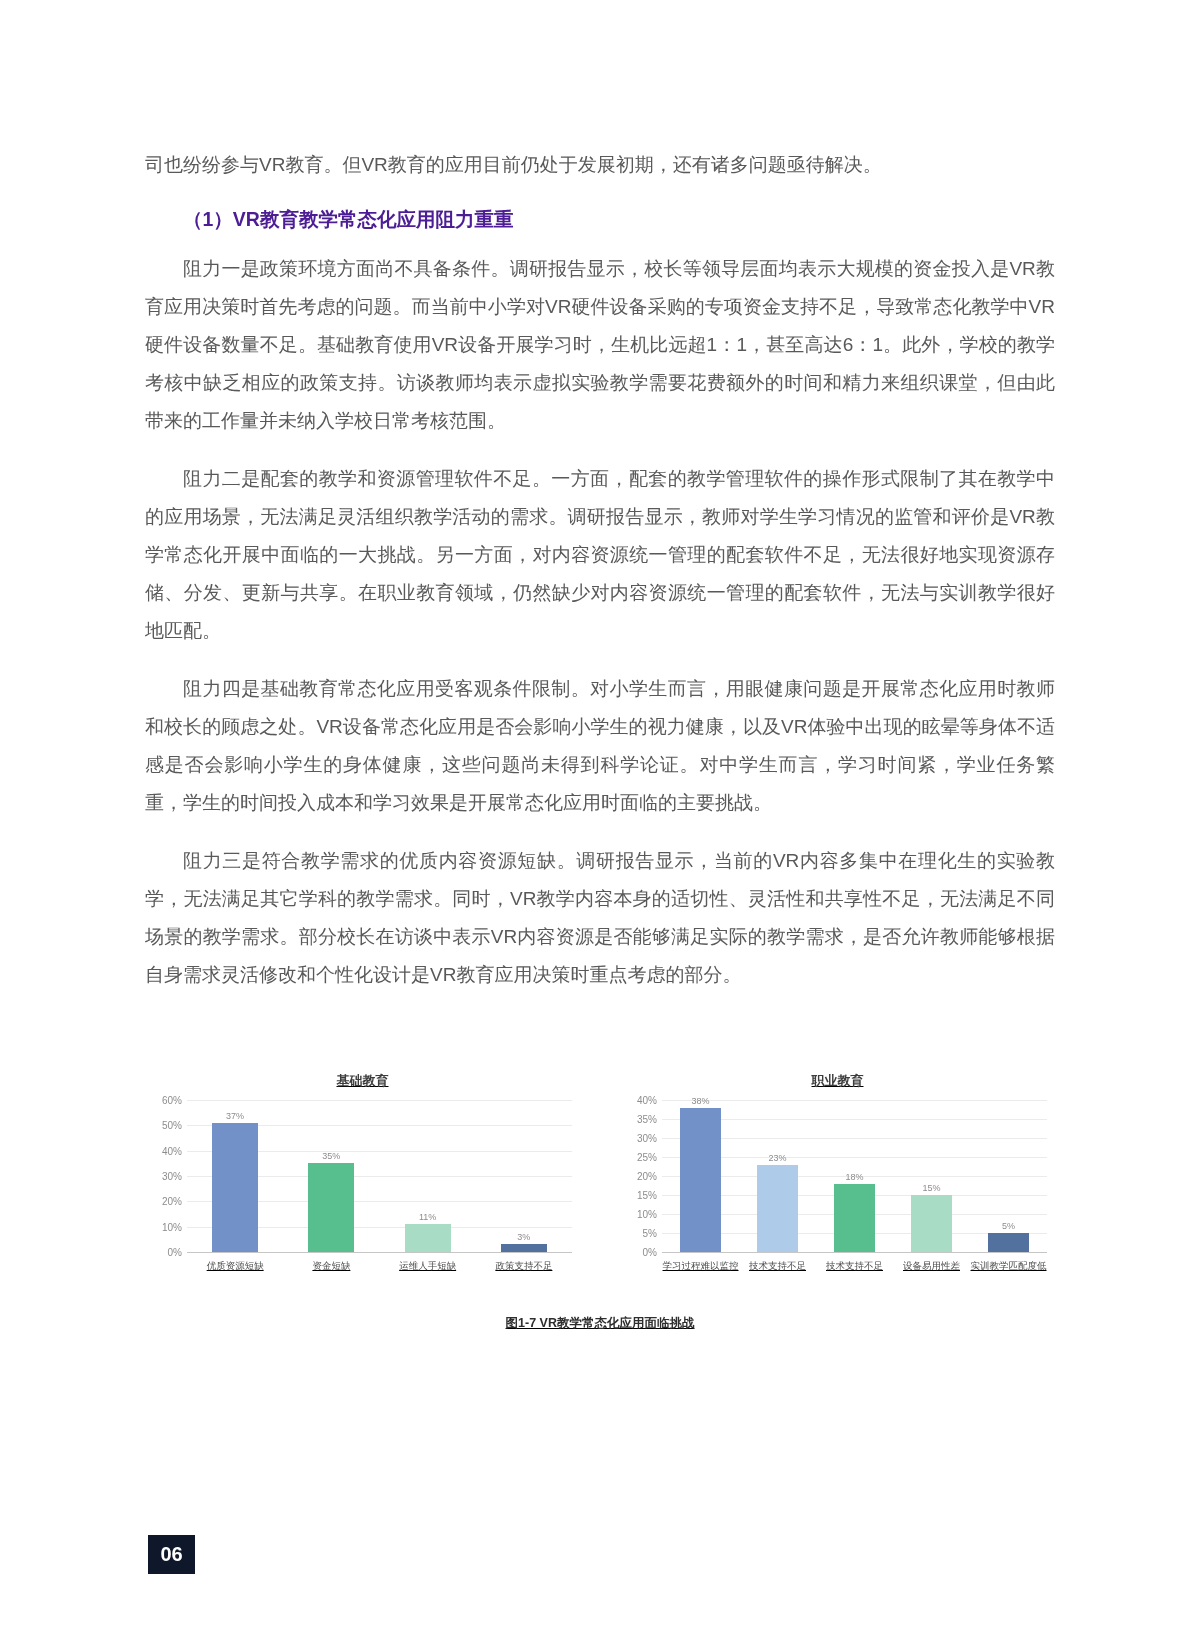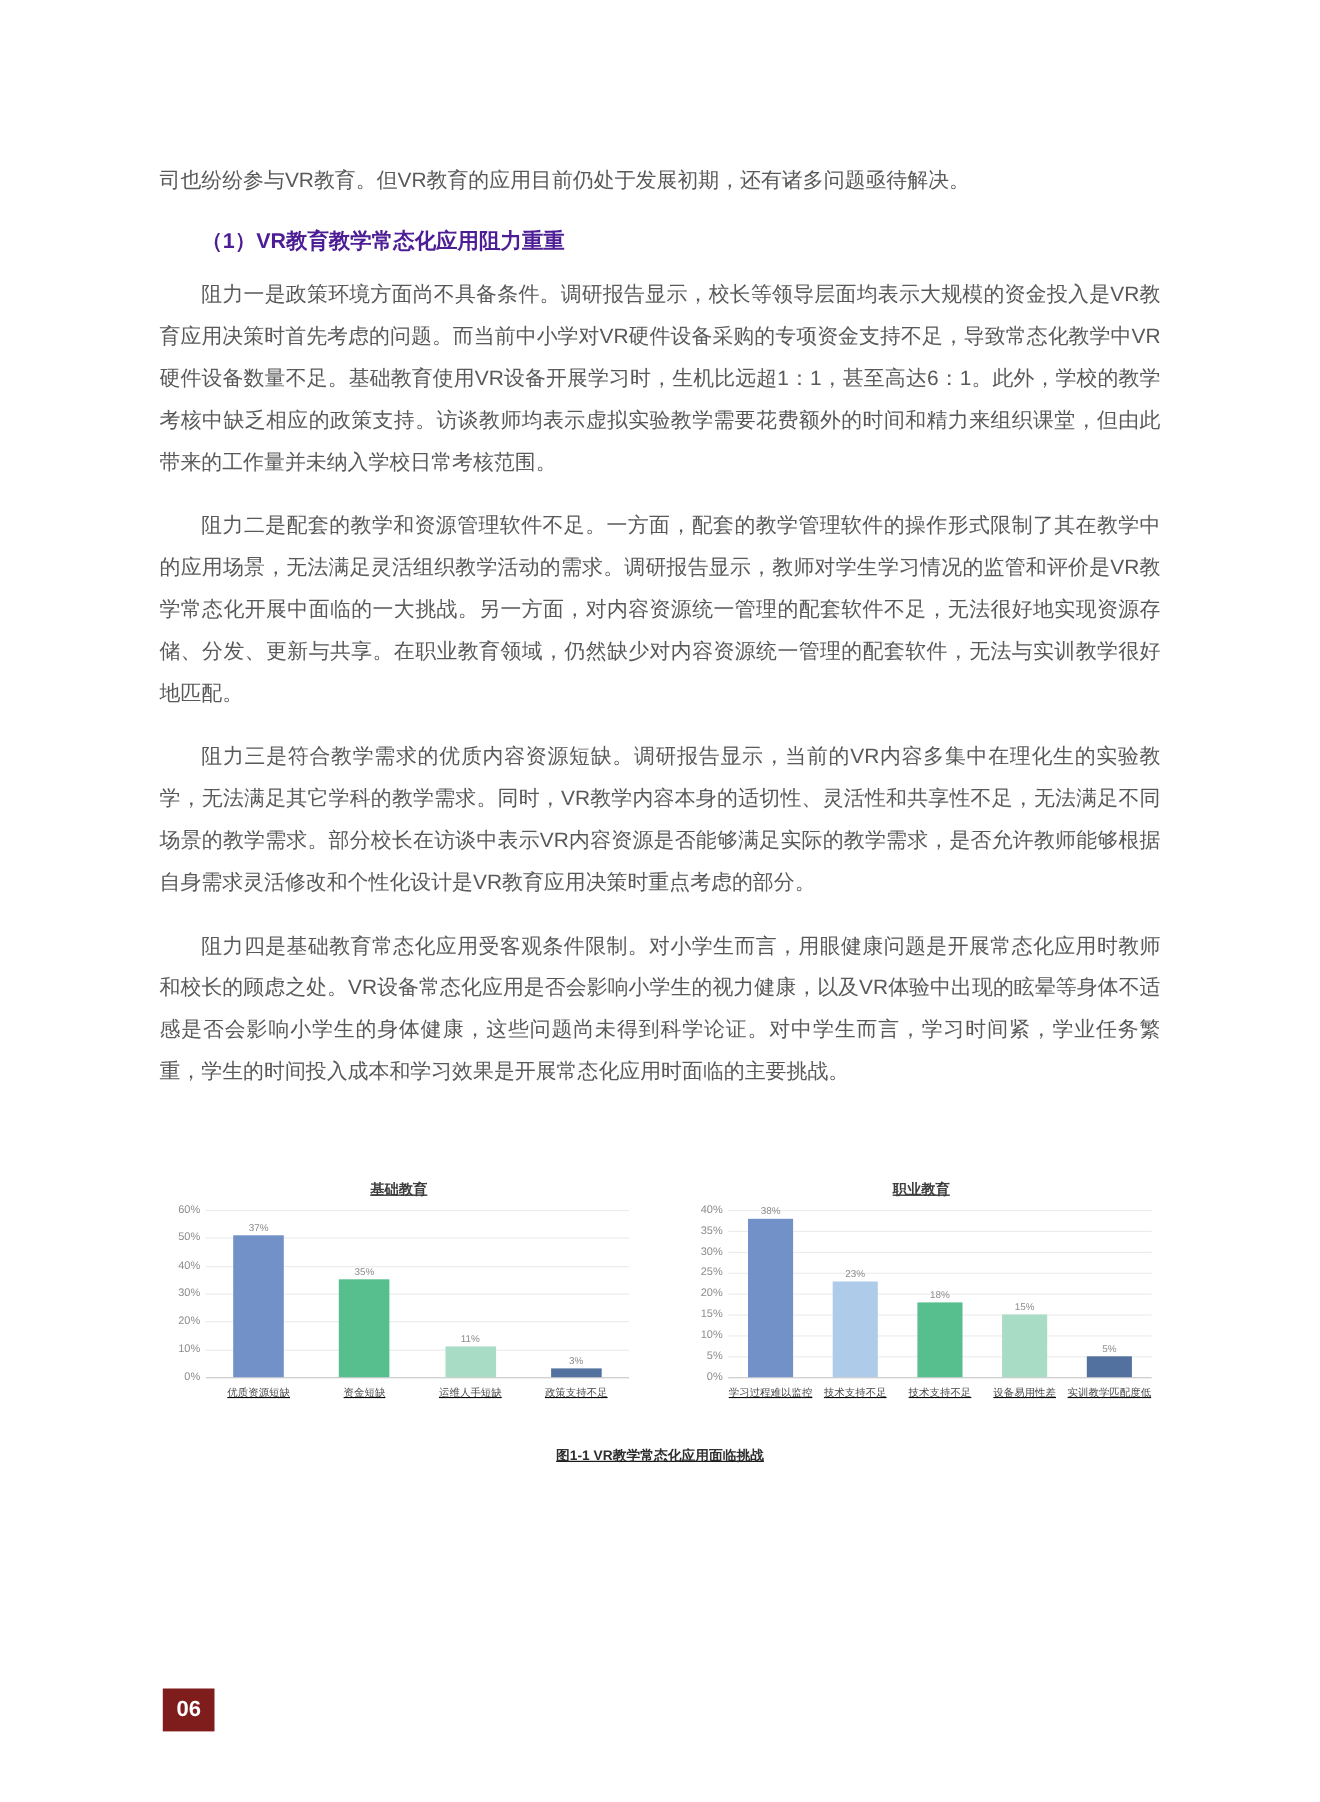--- a/index.html
+++ b/index.html
@@ -137,22 +137,22 @@
 </head>
 <body>
 
 <div class="page">
 
   <div class="content">
     <p class="para intro">司也纷纷参与VR教育。但VR教育的应用目前仍处于发展初期，还有诸多问题亟待解决。</p>
     <h3 class="heading">（1）VR教育教学常态化应用阻力重重</h3>
     <p class="para">阻力一是政策环境方面尚不具备条件。调研报告显示，校长等领导层面均表示大规模的资金投入是VR教育应用决策时首先考虑的问题。而当前中小学对VR硬件设备采购的专项资金支持不足，导致常态化教学中VR硬件设备数量不足。基础教育使用VR设备开展学习时，生机比远超1：1，甚至高达6：1。此外，学校的教学考核中缺乏相应的政策支持。访谈教师均表示虚拟实验教学需要花费额外的时间和精力来组织课堂，但由此带来的工作量并未纳入学校日常考核范围。</p>
     <p class="para">阻力二是配套的教学和资源管理软件不足。一方面，配套的教学管理软件的操作形式限制了其在教学中的应用场景，无法满足灵活组织教学活动的需求。调研报告显示，教师对学生学习情况的监管和评价是VR教学常态化开展中面临的一大挑战。另一方面，对内容资源统一管理的配套软件不足，无法很好地实现资源存储、分发、更新与共享。在职业教育领域，仍然缺少对内容资源统一管理的配套软件，无法与实训教学很好地匹配。</p>
+    <p class="para">阻力四是基础教育常态化应用受客观条件限制。对小学生而言，用眼健康问题是开展常态化应用时教师和校长的顾虑之处。VR设备常态化应用是否会影响小学生的视力健康，以及VR体验中出现的眩晕等身体不适感是否会影响小学生的身体健康，这些问题尚未得到科学论证。对中学生而言，学习时间紧，学业任务繁重，学生的时间投入成本和学习效果是开展常态化应用时面临的主要挑战。</p>
     <p class="para">阻力三是符合教学需求的优质内容资源短缺。调研报告显示，当前的VR内容多集中在理化生的实验教学，无法满足其它学科的教学需求。同时，VR教学内容本身的适切性、灵活性和共享性不足，无法满足不同场景的教学需求。部分校长在访谈中表示VR内容资源是否能够满足实际的教学需求，是否允许教师能够根据自身需求灵活修改和个性化设计是VR教育应用决策时重点考虑的部分。</p>
-    <p class="para">阻力四是基础教育常态化应用受客观条件限制。对小学生而言，用眼健康问题是开展常态化应用时教师和校长的顾虑之处。VR设备常态化应用是否会影响小学生的视力健康，以及VR体验中出现的眩晕等身体不适感是否会影响小学生的身体健康，这些问题尚未得到科学论证。对中学生而言，学习时间紧，学业任务繁重，学生的时间投入成本和学习效果是开展常态化应用时面临的主要挑战。</p>
   </div>
 
   <div class="figure">
     <div class="charts" id="charts">
         <div class="chart">
           <div class="chart-title">基础教育</div>
           <div class="plot">
             <div class="grid zero" style="top: 152px;"></div>
             <div class="ytick" style="top: 152px;">0%</div>
             <div class="grid" style="top: 126.667px;"></div>
@@ -239,18 +239,18 @@
           </div>
           <div class="xrow">
             <div class="xtick">学习过程难以监控</div>
             <div class="xtick">技术支持不足</div>
             <div class="xtick">技术支持不足</div>
             <div class="xtick">设备易用性差</div>
             <div class="xtick">实训教学匹配度低</div>
           </div>
         </div>
       </div>
-    <div class="figure-caption">图1-1 VR教学常态化应用面临挑战</div>
+    <div class="figure-caption">图1-7 VR教学常态化应用面临挑战</div>
   </div>
 
-  <div class="page-badge" style="background: #7f1d1d;">06</div>
+  <div class="page-badge" style="background: #0f172a;">06</div>
 
 </div>
 
 </body></html>

